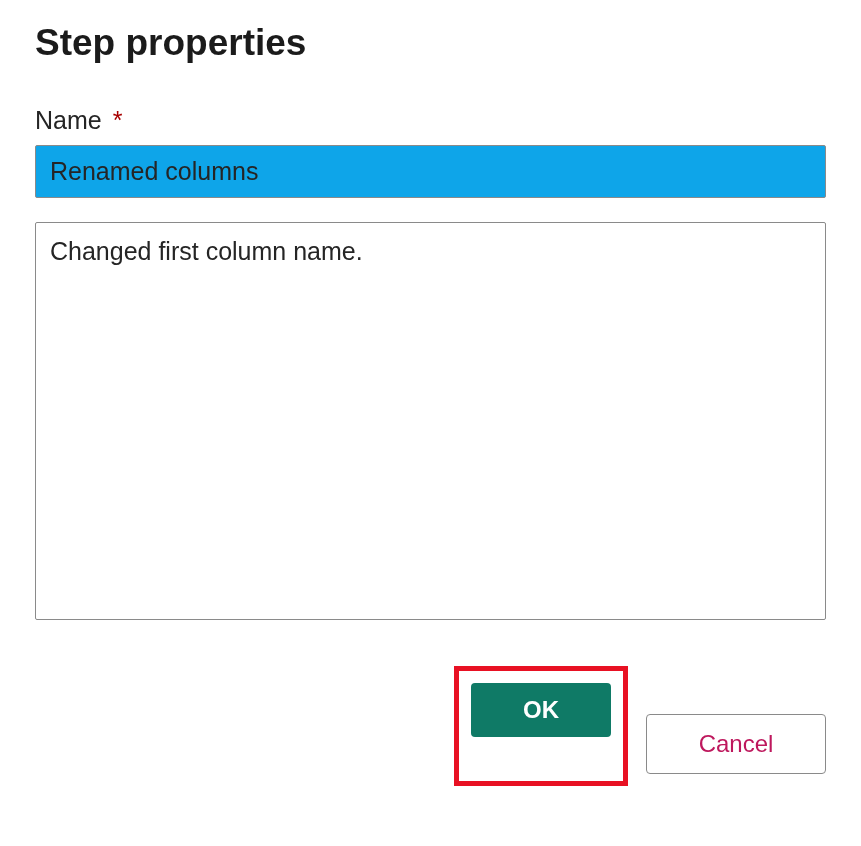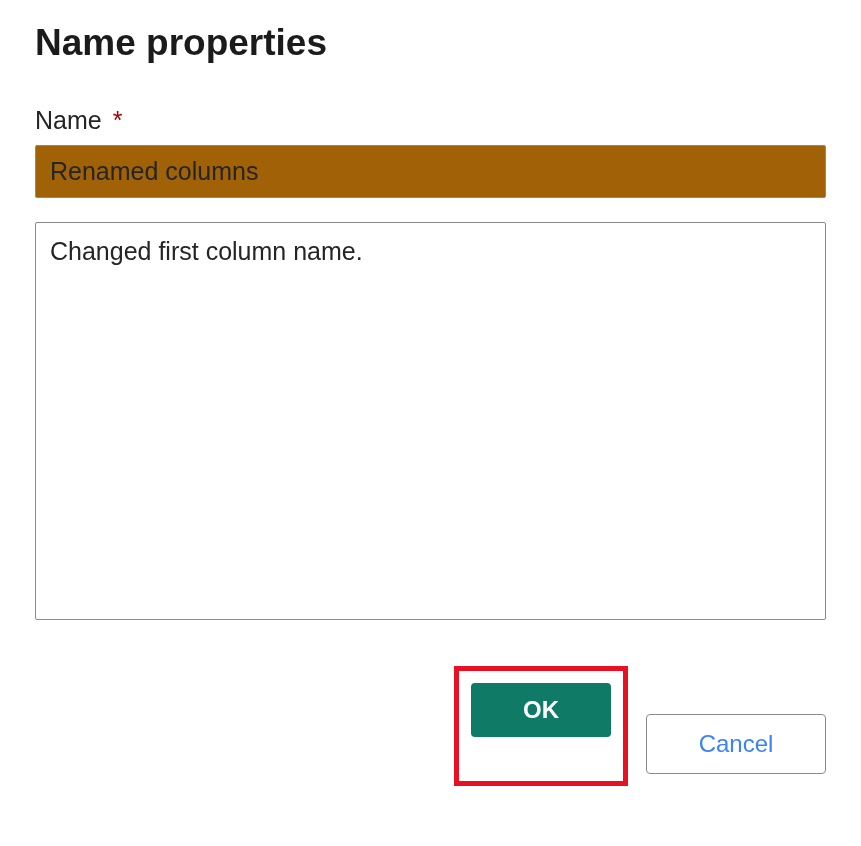--- a/index.html
+++ b/index.html
@@ -35,21 +35,21 @@
       color: #a80000;
       margin-left: 4px;
     }
     .text-input {
       width: 100%;
       font-family: inherit;
       font-size: 25px;
       padding: 11px 14px;
       border: 1px solid #8a8a8a;
       border-radius: 2px;
-      background: #a16207;
+      background: #0ea5e9;
       color: #252525;
       outline: none;
     }
     .textarea-input {
       width: 100%;
       font-family: inherit;
       font-size: 25px;
       padding: 12px 14px;
       border: 1px solid #8a8a8a;
       border-radius: 2px;
@@ -84,38 +84,38 @@
     }
     .btn-primary {
       background: #0f7a66;
       color: #ffffff;
       border: none;
       min-width: 140px;
       font-weight: 600;
     }
     .btn-secondary {
       background: #ffffff;
-      color: #3b82f6;
+      color: #be185d;
       border: 1px solid #8a8a8a;
       min-width: 180px;
       font-weight: 400;
       height: 60px;
       margin-top: 36px;
     }
     .cancel-wrap {
       display: inline-flex;
       align-items: center;
       padding: 12px 0;
     }
   </style>
 </head>
 <body>
 
 <div class="dialog">
-  <h1 class="dialog-title">Name properties</h1>
+  <h1 class="dialog-title">Step properties</h1>
 
   <div class="field-group">
     <label class="field-label">
       <span>Name</span>
       <span class="required-asterisk">*</span>
     </label>
     <input type="text" class="text-input" value="Renamed columns" style="">
   </div>
 
   <div class="field-group">

